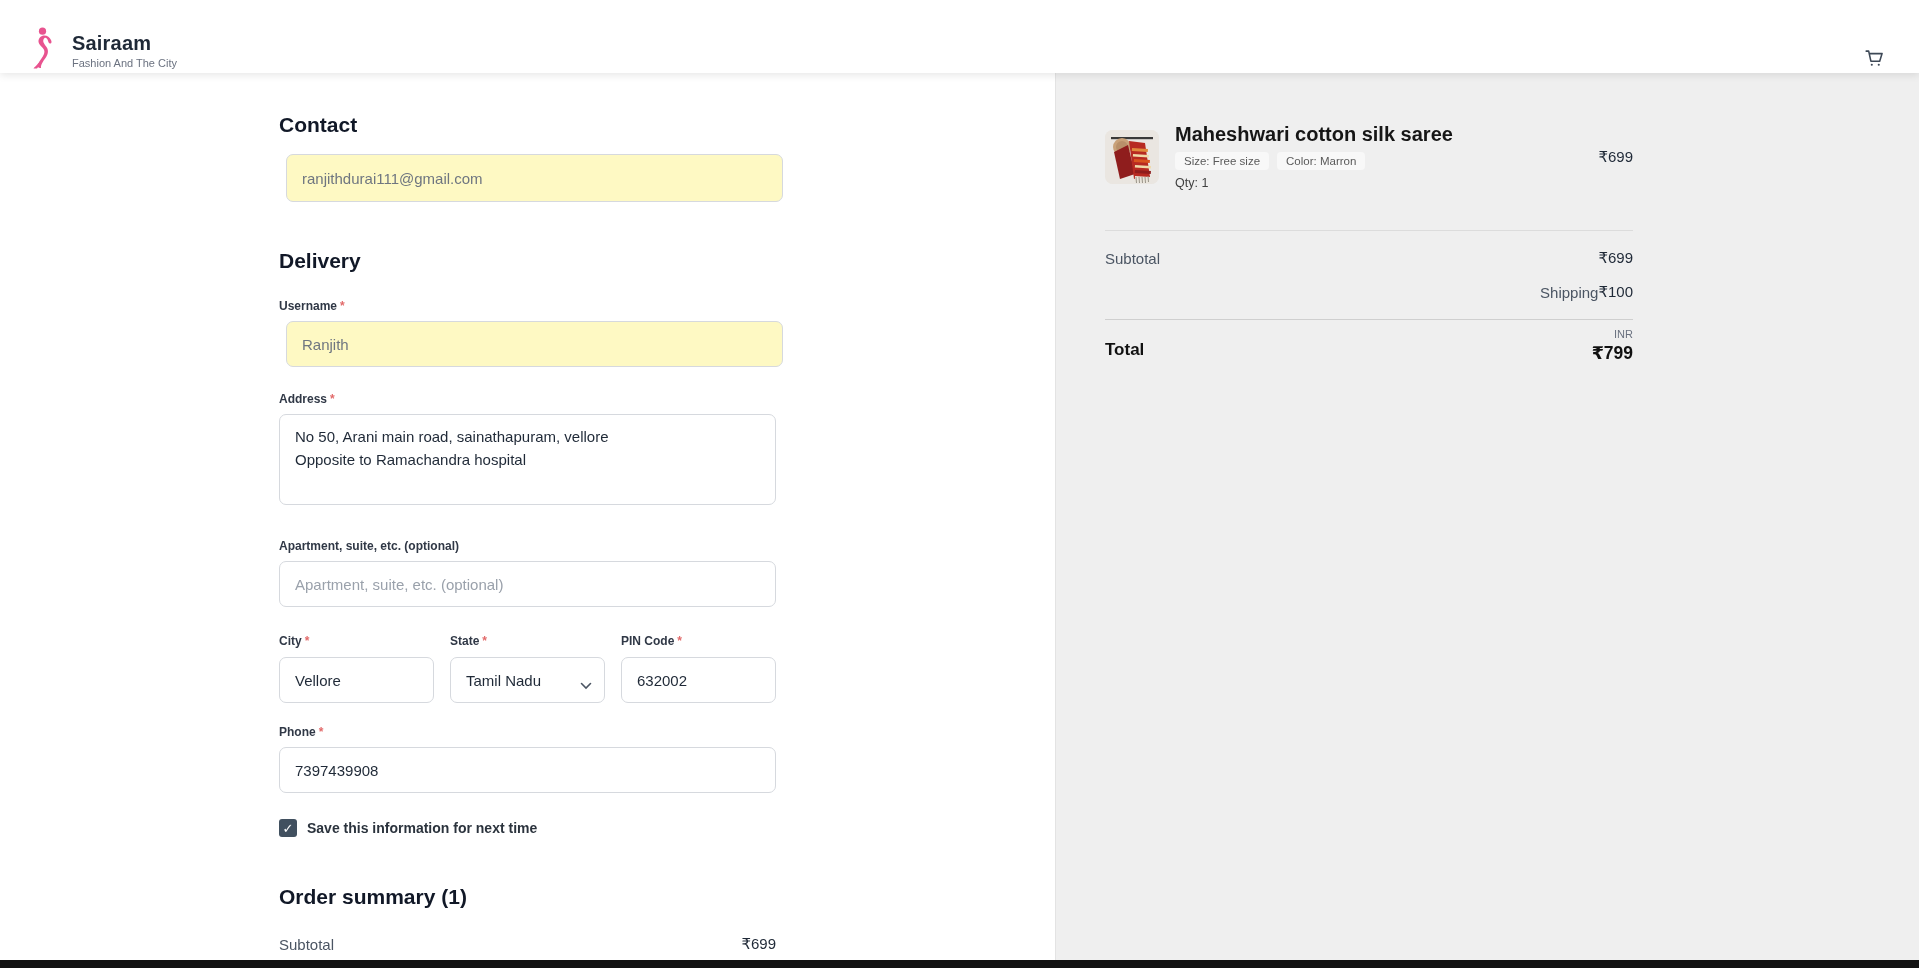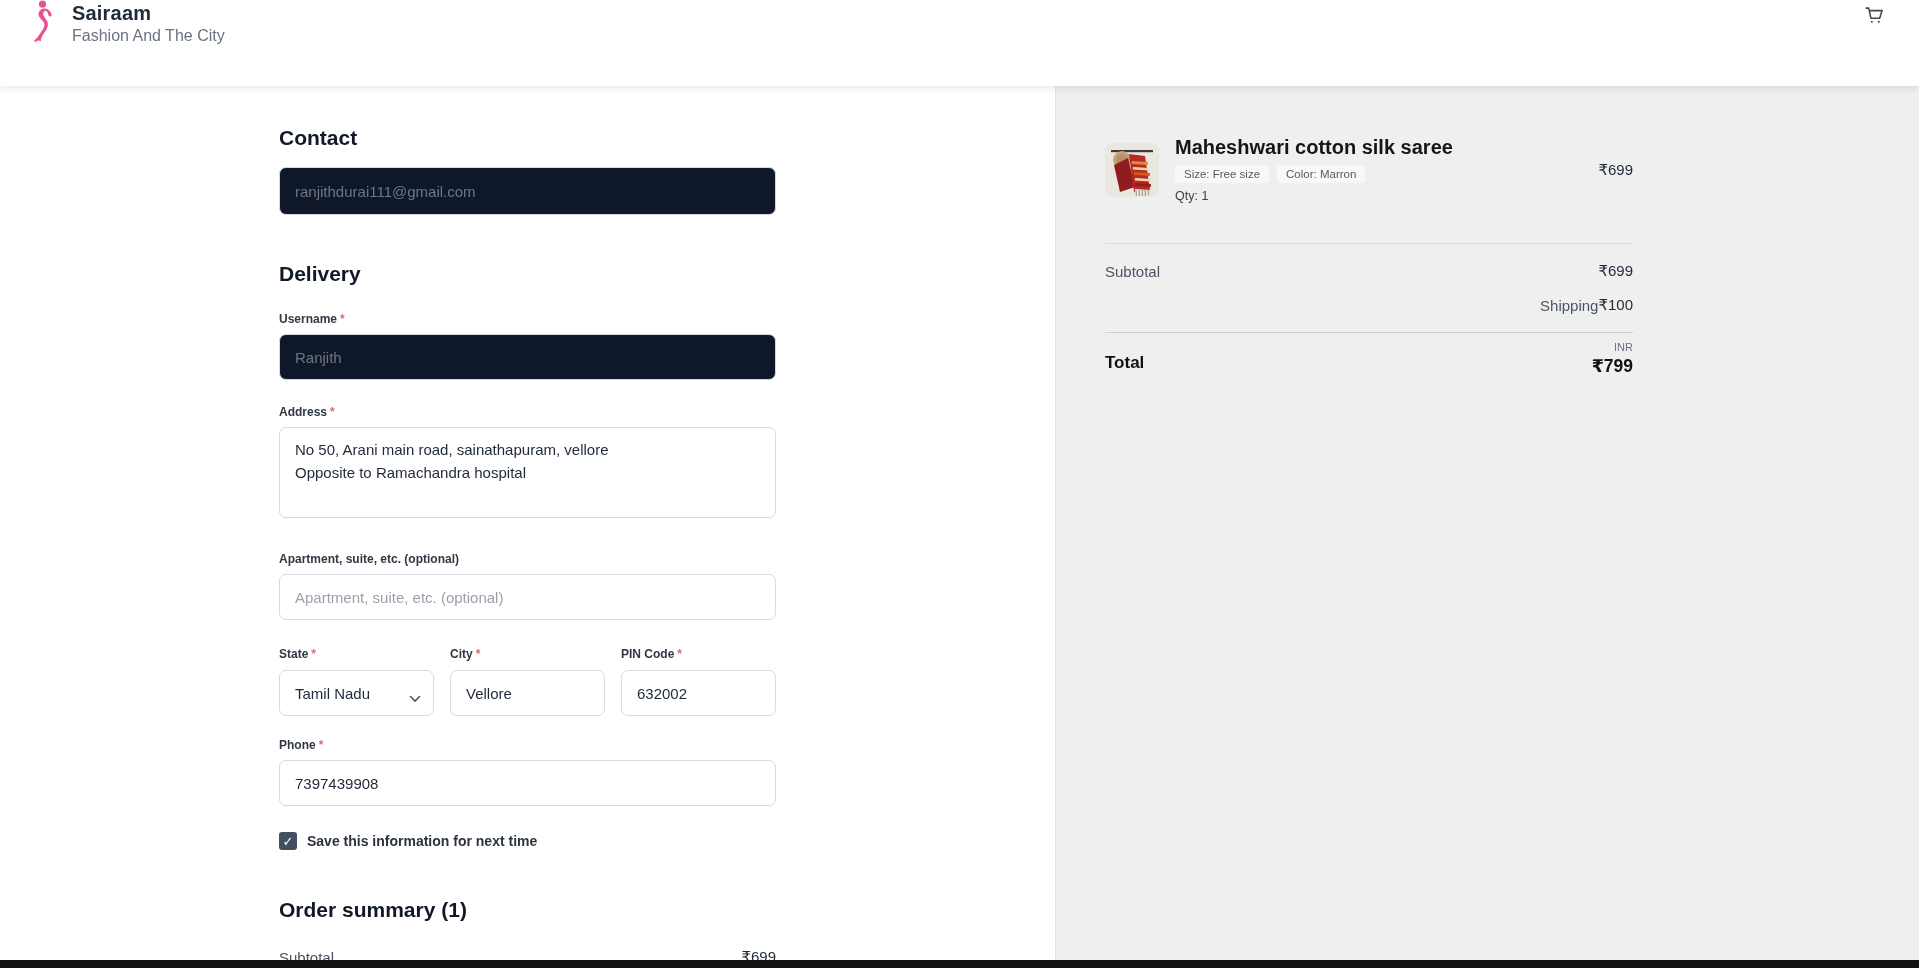--- a/index.html
+++ b/index.html
@@ -5,27 +5,27 @@
   * { margin:0; padding:0; box-sizing:border-box; }
   html,body { width:1919px; height:968px; overflow:hidden; }
   body {
     font-family:"Liberation Sans","DejaVu Sans",sans-serif;
     background:#ffffff; color:#1f2937;
   }
   .page { width:1919px; height:968px; display:flex; flex-direction:column; }
 
   
   .header {
-    height:86px; background:#ffffff; display:flex; align-items:flex-start;
+    height:73px; background:#ffffff; display:flex; align-items:flex-end;
     padding:0 30px; position:relative; z-index:5;
     box-shadow:0 2px 8px rgba(0,0,0,0.10);
   }
   .brand { display:flex; align-items:center; gap:15px; }
   .brand-text .brand-title { font-size:20px; font-weight:bold; color:#1f2937; letter-spacing:0.2px; }
-  .brand-text .brand-tagline { font-size:16px; color:#6b7280; margin-top:2px; }
+  .brand-text .brand-tagline { font-size:11px; color:#6b7280; margin-top:2px; }
   .cart-btn { margin-left:auto; width:30px; height:30px; display:flex; align-items:center; justify-content:center; cursor:pointer; }
 
   
   .main { flex:1; display:flex; min-height:0; }
   .left-pane { width:1055px; background:#ffffff; }
   .right-pane { flex:1; background:#efefef; border-left:1px solid #e3e3e3; }
 
   
   .form-col { width:497px; margin:0 auto; padding-top:40px; }
   .section-heading { font-size:21px; font-weight:bold; color:#111827; }
@@ -33,21 +33,21 @@
   .req { color:#e26a6a; margin-left:3px; font-weight:bold; }
 
   .text-input, .textarea-input, .select-input {
     width:100%; border:1px solid #d6d9de; border-radius:7px;
     font-family:inherit; font-size:15px; color:#1f2937; background:#ffffff;
     outline:none;
   }
   .text-input { height:46px; padding:0 15px; }
   .text-input::placeholder { color:#9aa1ab; }
   .text-input.tall { height:48px; }
-  .text-input.disabled { background:#0f172a; color:#6f7680; }
+  .text-input.disabled { background:#fef9c3; color:#6f7680;margin-left:7px; }
   .textarea-input { height:91px; padding:11px 15px; line-height:1.5; resize:none; }
 
   .mt8 { margin-top:8px; }
   .contact-email { margin-top:17px; }
   .delivery-heading { margin-top:47px; }
   .username-label { margin-top:26px; display:block; }
   .address-label { margin-top:25px; display:block; }
   .apartment-label { margin-top:30px; display:block; }
   .city-row { margin-top:24px; display:grid; grid-template-columns:1fr 1fr 1fr; column-gap:16px; }
   .phone-label { margin-top:22px; display:block; }
@@ -146,35 +146,35 @@
 
         <label class="field-label address-label"><span>Address</span><span class="req">*</span></label>
         <textarea class="textarea-input mt8" style="">No 50, Arani main road, sainathapuram, vellore
 Opposite to Ramachandra hospital</textarea>
 
         <label class="field-label apartment-label">Apartment, suite, etc. (optional)</label>
         <input class="text-input mt8" placeholder="Apartment, suite, etc. (optional)" style="">
 
         <div class="city-row">
           <div>
+            <label class="field-label"><span>City</span><span class="req">*</span></label>
+            <input class="text-input mt8" value="Vellore" style="">
+          </div>
+          <div>
             <label class="field-label"><span>State</span><span class="req">*</span></label>
             <div class="select-wrap mt8">
               <select class="select-input">
                 <option>Tamil Nadu</option>
               </select>
               <span class="select-chevron">
                 <svg width="12" height="8" viewBox="0 0 12 8" fill="none" stroke="#4b5563" stroke-width="1.6" stroke-linecap="round">
                     <path d="M1.5 1.5 L6 6 L10.5 1.5"></path>
                   </svg>
               </span>
             </div>
-          </div>
-          <div>
-            <label class="field-label"><span>City</span><span class="req">*</span></label>
-            <input class="text-input mt8" value="Vellore" style="">
           </div>
           <div>
             <label class="field-label"><span>PIN Code</span><span class="req">*</span></label>
             <input class="text-input mt8" value="632002" style="">
           </div>
         </div>
 
         <label class="field-label phone-label"><span>Phone</span><span class="req">*</span></label>
         <input class="text-input mt8" value="7397439908" style="">
 

